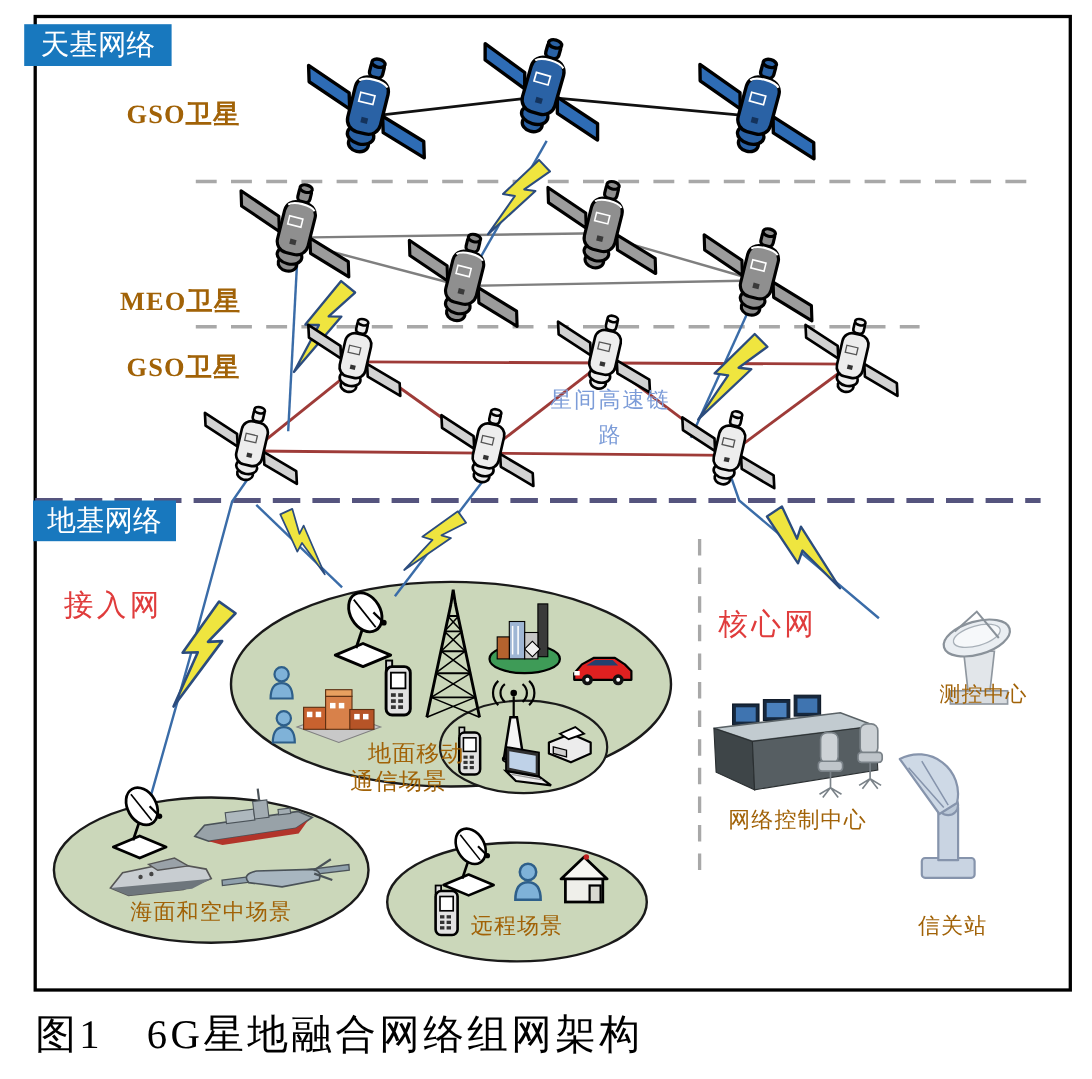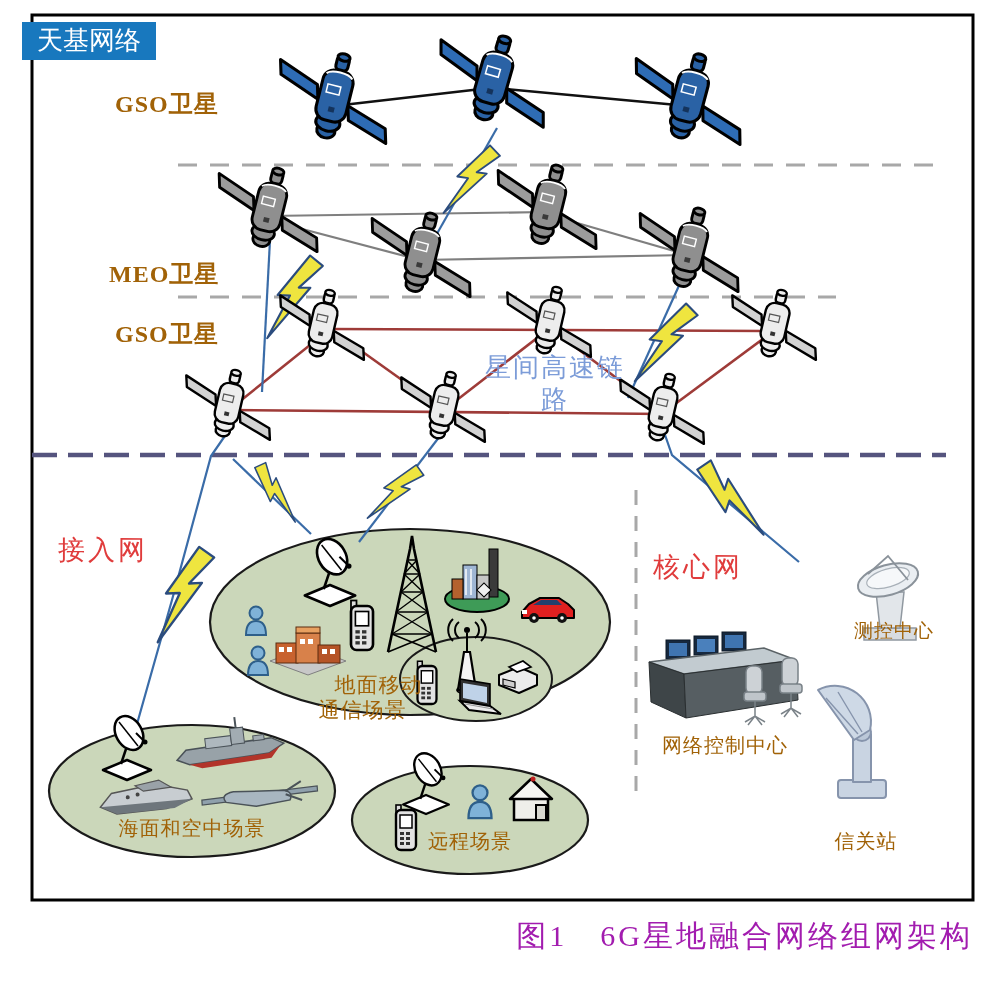--- a/index.html
+++ b/index.html
@@ -4,25 +4,25 @@
 <style>
   html,body{margin:0;padding:0;background:#fff;}
   .stage{position:relative;width:993px;height:981px;background:#fff;overflow:hidden;
          font-family:Liberation Serif, serif;}
   .art{position:absolute;left:0;top:0;}
   .lbl{position:absolute;color:#a16207;white-space:nowrap;}
   .netbox{position:absolute;background:var(--box_blue);color:#fff;text-align:center;
           font-size:26px;}
   .layer-lbl{font-weight:bold;font-size:24px;letter-spacing:1px;}
   .red-lbl{color:var(--label_red);font-size:27px;letter-spacing:3px;}
-  .isl{color:var(--isl_blue);font-size:26px;text-align:center;letter-spacing:2px;}
+  .isl{color:var(--isl_blue);font-size:20px;text-align:center;letter-spacing:2px;}
   .scene-lbl{font-size:21px;text-align:center;letter-spacing:1px;}
   .small-lbl{font-size:20px;text-align:center;letter-spacing:1px;}
-  .caption{position:absolute;left:32px;top:916px;width:941px;text-align:right;
-           font-size:30px;color:#a21caf;letter-spacing:3px;}
+  .caption{position:absolute;left:32px;top:916px;width:941px;text-align:left;
+           font-size:37px;color:#000000;letter-spacing:3px;}
 </style>
 </head>
 <body>
 
 <div class="stage">
 
 <svg class="art" width="993" height="981" viewBox="0 0 993 981">
   <defs>
 
     <polygon id="bolt" points="16,-54 34,-47 15,-14 28,-18 -2,54 8,-2 -6,2" style="fill:var(--bolt_yellow);stroke:var(--bolt_stroke)" stroke-width="2.5" stroke-linejoin="round"></polygon>
@@ -337,20 +337,21 @@
   </g>
 
   <g>
     <use href="#desk" transform="translate(724,692)"></use>
     <use href="#ttdish" transform="translate(890,640)"></use>
     <use href="#gateway" transform="translate(862,798)"></use>
   </g>
 </svg>
 
 <div class="netbox" style="left:22px;top:22px;width:134px;height:38px;line-height:38px;">天基网络</div>
+<div class="netbox" style="left:30px;top:455px;width:130px;height:37px;line-height:37px;">地基网络</div>
 
 <div class="lbl layer-lbl" style="left:115px;top:88px;">GSO卫星</div>
 <div class="lbl layer-lbl" style="left:109px;top:214px;margin-top:44px;">MEO卫星</div>
 <div class="lbl layer-lbl" style="left:115px;top:318px;">GSO卫星</div>
 
 <div class="lbl isl" style="left:455px;top:350px;width:200px;">星间高速链</div>
 <div class="lbl isl" style="left:455px;top:382px;width:200px;">路</div>
 
 <div class="lbl red-lbl" style="left:58px;top:532px;">接入网</div>
 <div class="lbl red-lbl" style="left:653px;top:549px;">核心网</div>

